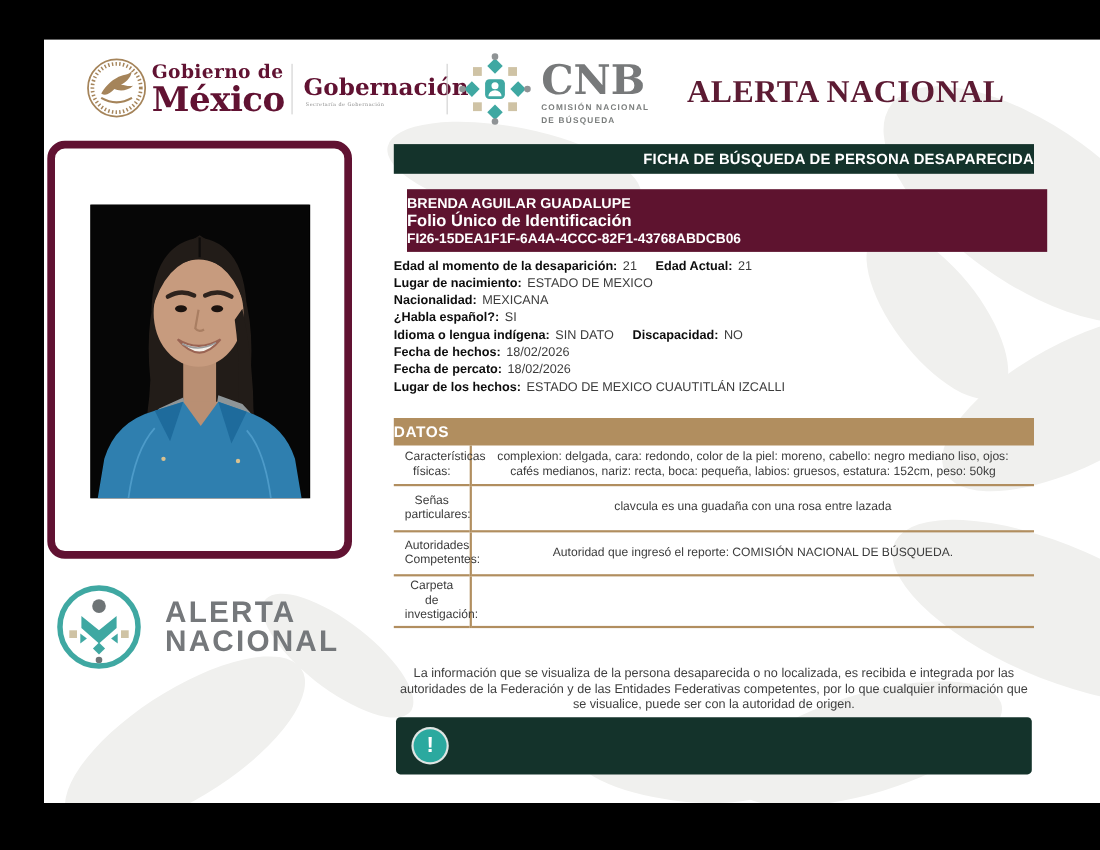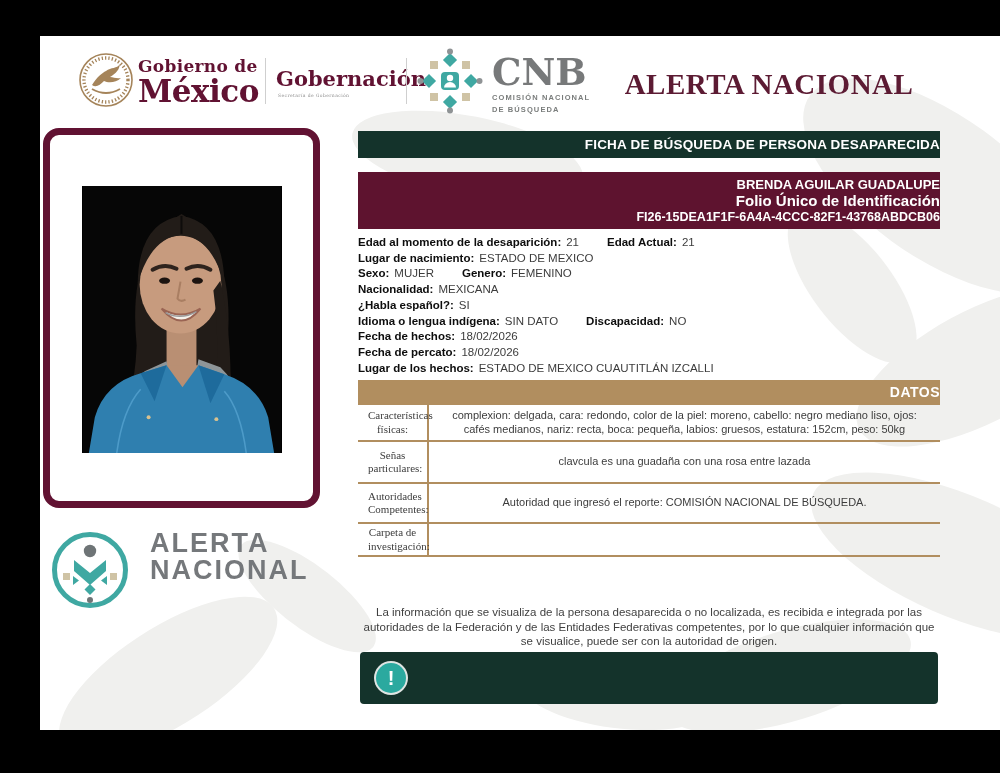--- a/index.html
+++ b/index.html
@@ -30,44 +30,44 @@
   .segob-sub{font-size:4.5px;color:#8c8c8c;text-align:left;margin-top:2px;margin-left:2px;letter-spacing:.4px;}
   .cnb-emblem{left:377px;top:12px;width:66px;height:66px;}
   .cnb-text{left:452px;top:18px;color:#77797a;}
   .cnb-acronym{font-family:"DejaVu Serif",serif;font-size:37px;font-weight:bold;line-height:36px;color:#77797a;}
   .cnb-sub{font-size:7.5px;letter-spacing:1.1px;color:#7a7d7c;font-weight:bold;margin-top:3px;line-height:9px;}
   .alert-title{left:556px;top:32px;width:346px;text-align:center;font-size:29px;font-weight:bold;color:#5C1B33;letter-spacing:.5px;font-family:Liberation Serif, serif;}
 
   
   .photo-card{left:3px;top:92px;width:277px;height:380px;background:#fff;border:7px solid var(--maroon);border-radius:16px;}
   .photo{position:absolute;left:32px;top:51px;width:200px;height:267px;background:#000;}
-  .alerta-logo{left:10px;top:494px;display:flex;}
+  .alerta-logo{left:10px;top:494px;display:flex;align-items:center;}
   .alerta-ring{width:80px;height:80px;flex:0 0 auto;}
   .alerta-words{margin-left:20px;color:var(--gray-logo);font-weight:bold;font-size:27px;line-height:27px;letter-spacing:2px;}
 
   
   .right{left:318px;top:0;width:582px;height:694px;}
   .right>*{position:absolute;}
   .ficha-bar{top:95px;left:0;width:100%;height:27px;background:var(--green);color:#fff;
     font-weight:bold;font-size:13.5px;text-align:right;line-height:27px;letter-spacing:.2px;}
-  .name-bar{top:136px;left:0;width:100%;height:57px;background:var(--maroon-bar);color:#fff;
-    text-align:right;font-weight:bold;padding-top:5px;}
+  .name-bar{top:136px;left:12px;width:100%;height:57px;background:var(--maroon-bar);color:#fff;
+    text-align:left;font-weight:bold;padding-top:5px;}
   .name-line{font-size:13px;line-height:16px;}
   .folio-label{font-size:15px;line-height:16px;}
   .folio-code{font-size:12.5px;line-height:16px;}
   .fields{top:199px;left:0;width:100%;font-size:11.5px;color:#333;}
   .frow{line-height:15.7px;white-space:nowrap;}
   .flabel{font-weight:bold;color:#0d0d0d;}
   .fval{margin-left:5px;color:#3c3c3c;}
-  .pair2{margin-left:28px;}
+  .pair2{margin-left:17px;}
   .datos-bar{top:344px;left:0;width:100%;height:25px;background:var(--gold);color:#fff;
-    font-weight:bold;font-size:14px;text-align:right;line-height:25px;letter-spacing:.5px;}
+    font-weight:bold;font-size:14px;text-align:left;line-height:25px;letter-spacing:.5px;}
   table.datos{top:369px;left:0;width:582px;border-collapse:collapse;table-layout:fixed;font-size:11px;color:#3c3c3c;}
   table.datos td{vertical-align:middle;text-align:center;line-height:13.5px;padding:2px 10px;}
-  td.dlabel{width:70px;border-right:2px solid var(--gold);padding:2px 3px;color:#3c3c3c;font-family:Liberation Serif, serif;}
+  td.dlabel{width:70px;border-right:2px solid var(--gold);padding:2px 3px;color:#3c3c3c;}
   table.datos tr{border-bottom:2px solid var(--gold);}
   tr.r1{height:36px;} tr.r2{height:42px;} tr.r3{height:43px;} tr.r4{height:40px;} tr.r5{height:32px;}
   .disclaimer{top:569px;left:0;width:100%;font-size:11.5px;line-height:14.6px;color:#3f3f3f;text-align:center;padding:0 2px;}
   .hotline{top:616px;left:2px;width:578px;height:52px;background:var(--green);border-radius:4px;
     display:flex;align-items:center;color:#fff;}
   .bang{flex:0 0 auto;margin-left:16px;width:30px;height:30px;border-radius:50%;background:#2BA99F;
     box-shadow:0 0 0 2px #dfe5e3;color:#fff;font-weight:bold;font-size:20px;line-height:30px;text-align:center;}
   .hotline-text{flex:1;font-size:11.5px;font-weight:bold;line-height:14px;text-align:center;padding:0 14px 0 6px;}
 </style>
 </head>
@@ -222,23 +222,20 @@
     </div>
 
     <div class="fields">
       <div class="frow">
         <span class="flabel">Edad al momento de la desaparición:</span><span class="fval">21</span><span class="flabel pair2">Edad Actual:</span><span class="fval">21</span>
       </div>
       <div class="frow">
         <span class="flabel">Lugar de nacimiento:</span><span class="fval">ESTADO DE MEXICO</span>
       </div>
       <div class="frow">
-        <span class="flabel">Sexo:</span><span class="fval">MUJER</span><span class="flabel pair2">Genero:</span><span class="fval">FEMENINO</span>
-      </div>
-      <div class="frow">
         <span class="flabel">Nacionalidad:</span><span class="fval">MEXICANA</span>
       </div>
       <div class="frow">
         <span class="flabel">¿Habla español?:</span><span class="fval">SI</span>
       </div>
       <div class="frow">
         <span class="flabel">Idioma o lengua indígena:</span><span class="fval">SIN DATO</span><span class="flabel pair2">Discapacidad:</span><span class="fval">NO</span>
       </div>
       <div class="frow">
         <span class="flabel">Fecha de hechos:</span><span class="fval">18/02/2026</span>

